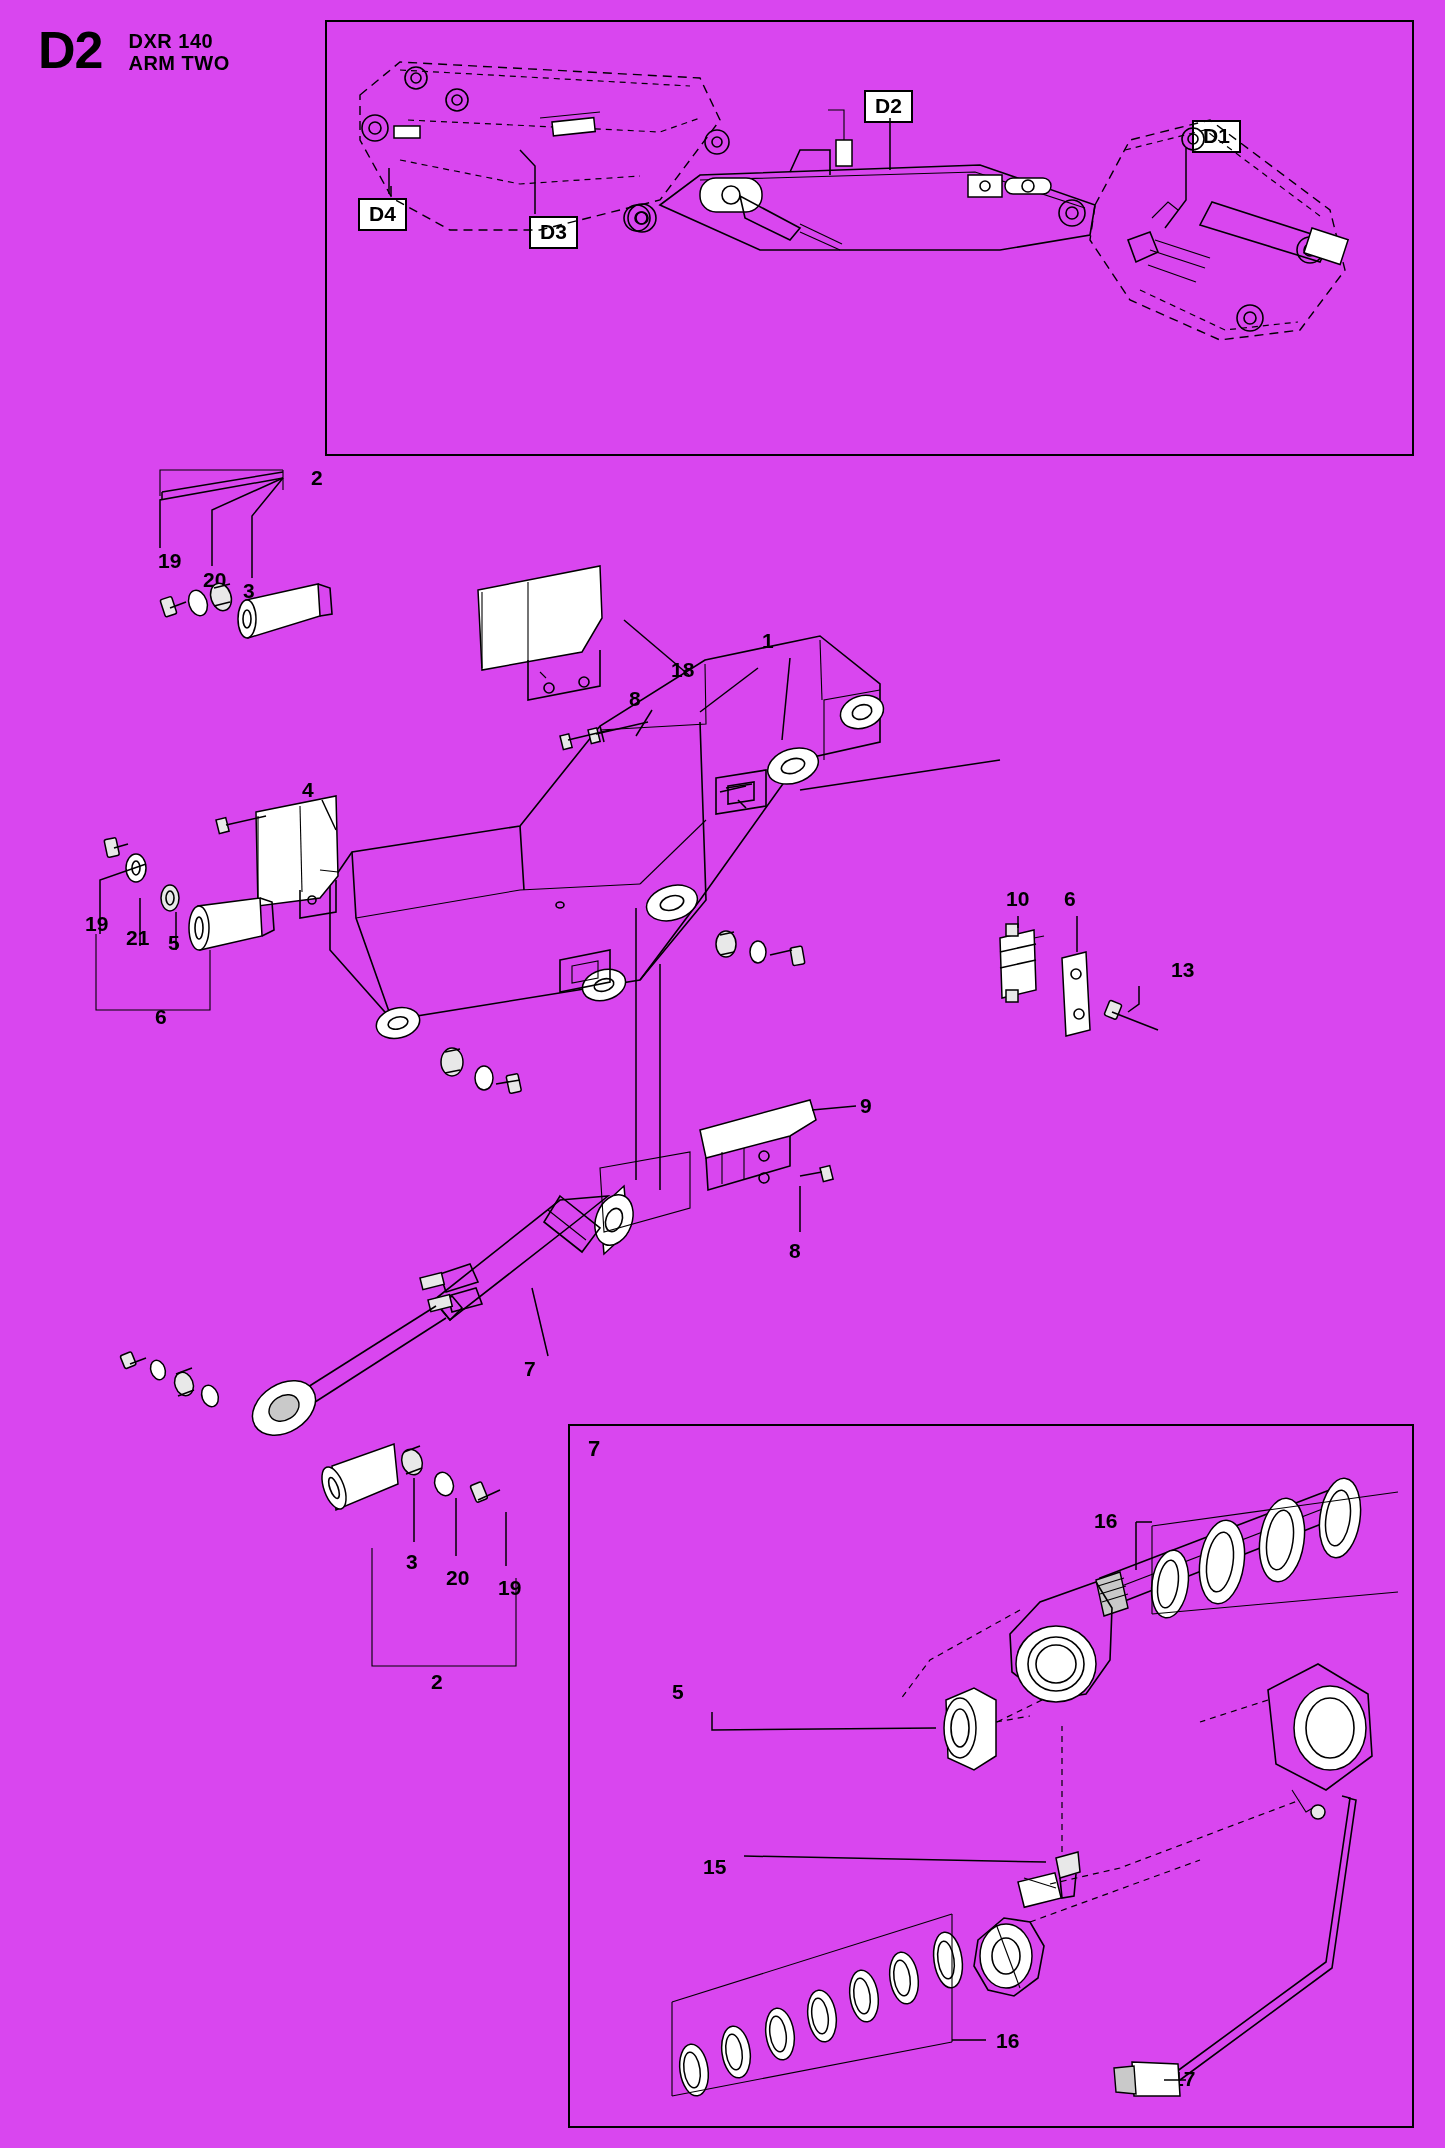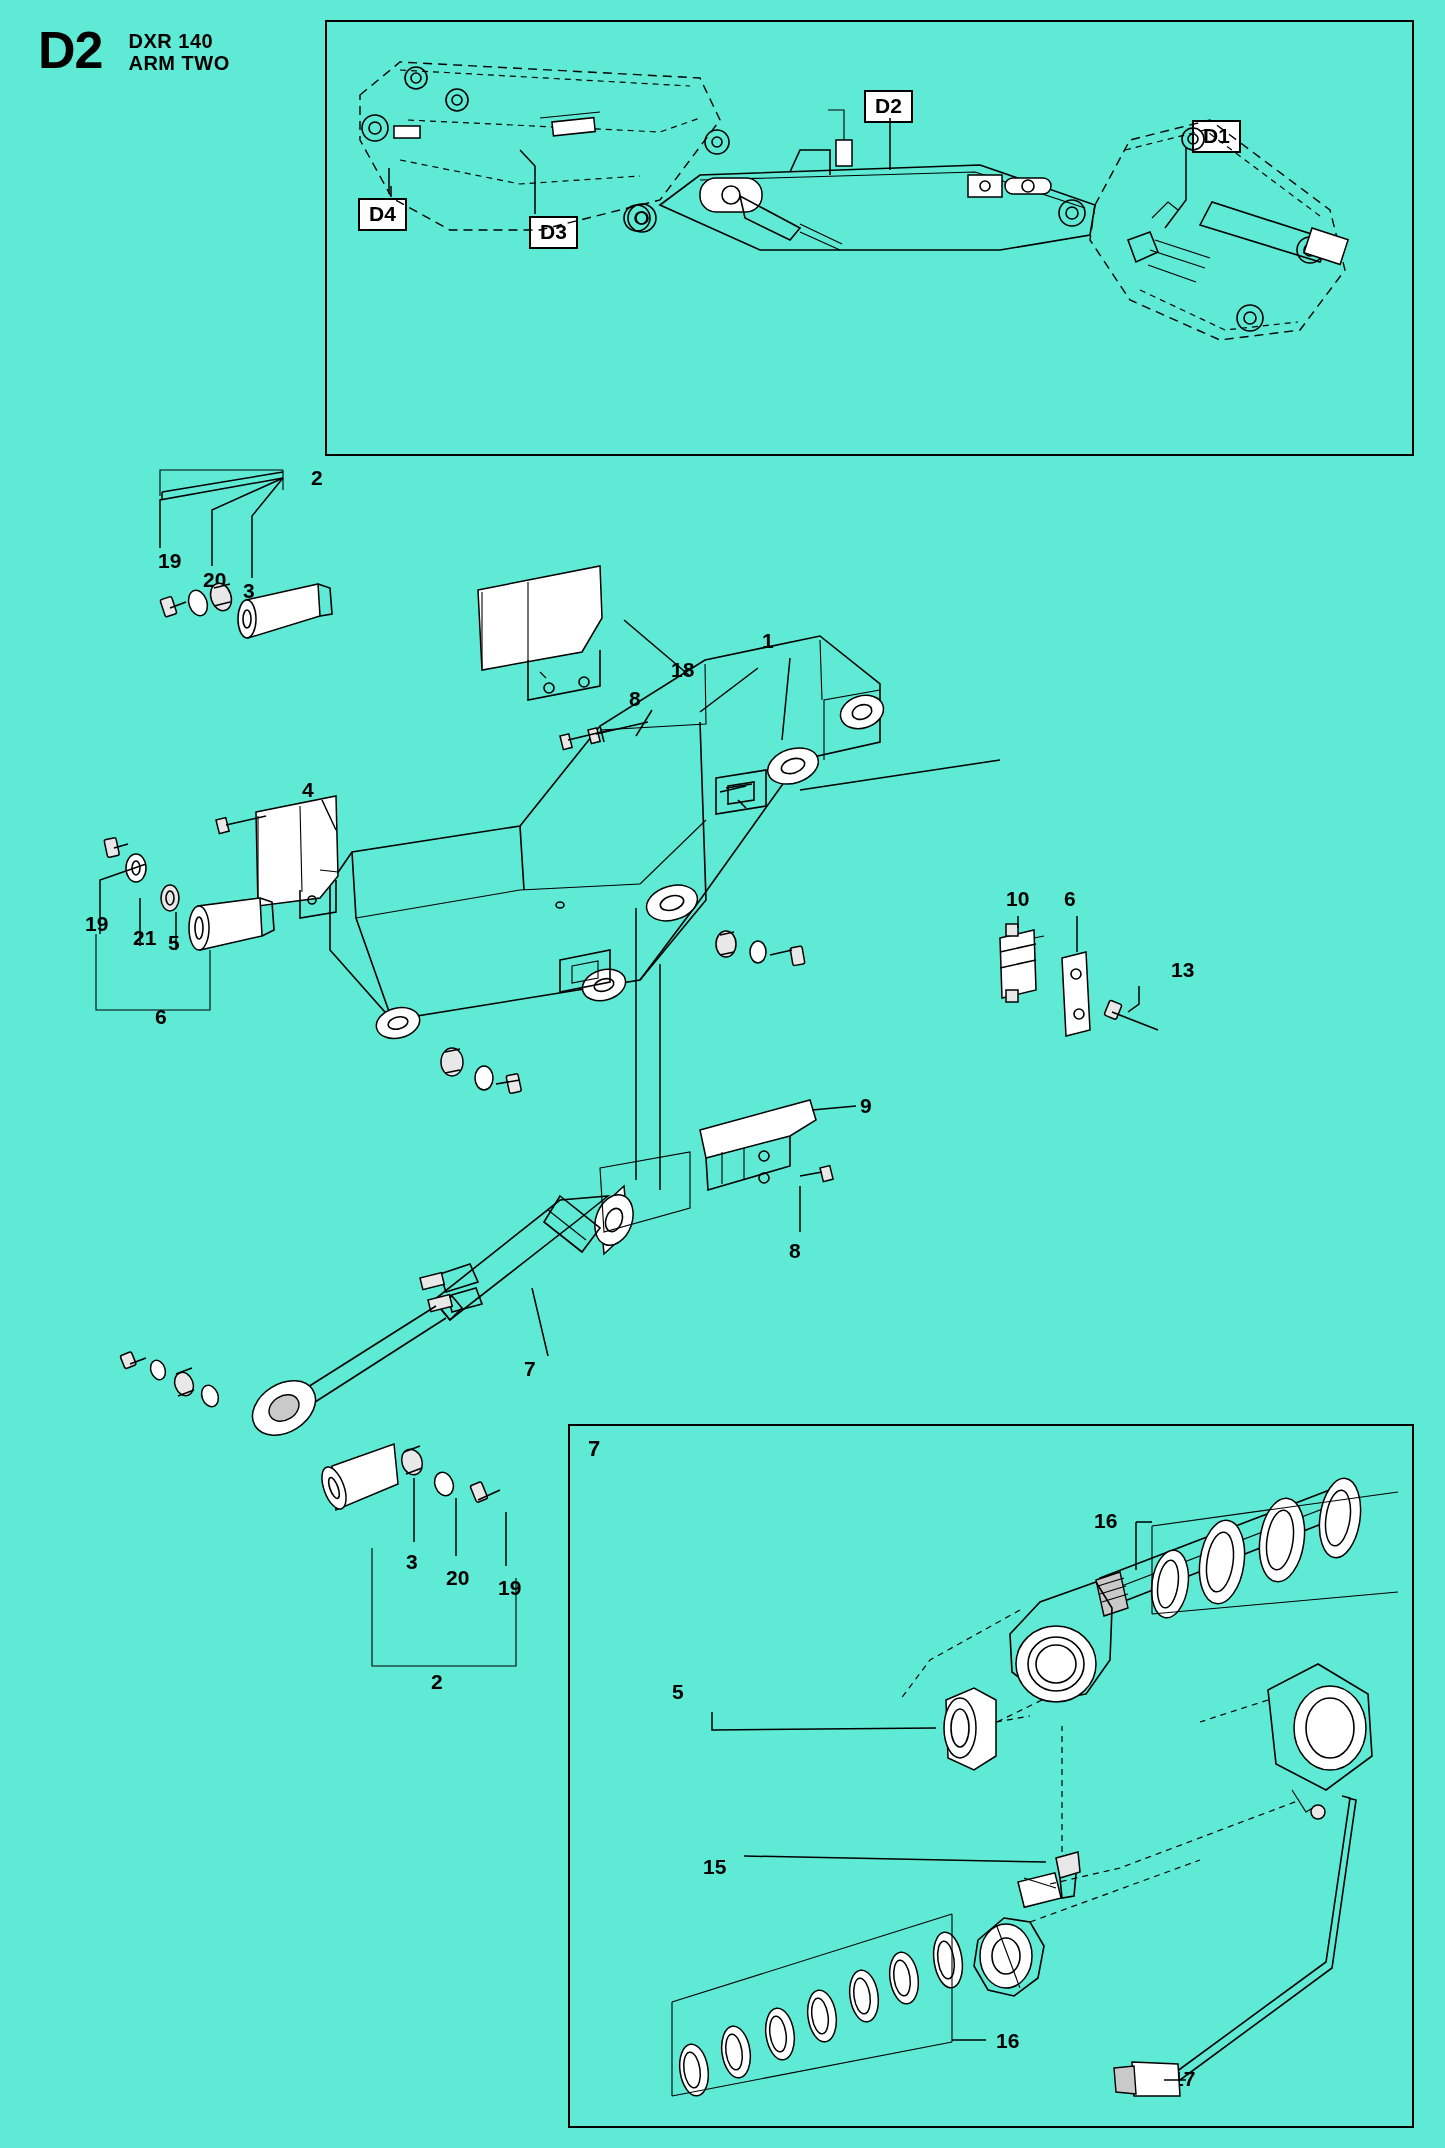--- a/index.html
+++ b/index.html
@@ -8,21 +8,21 @@
     background: #ffffff;
   }
   body {
     font-family: "Liberation Sans", sans-serif;
     color: #000000;
   }
   #page {
     position: relative;
     width: 1445px;
     height: 2148px;
-    background: #5eead4;
+    background: #d946ef;
     overflow: hidden;
   }
 
   
   .title-block {
     position: absolute;
     left: 38px;
     top: 22px;
     width: 250px;
     height: 75px;
@@ -126,21 +126,21 @@
 
   <div class="callout" style="left:311px; top:467px;">2</div>
   <div class="callout" style="left:158px; top:550px;">19</div>
   <div class="callout" style="left:203px; top:569px;">20</div>
   <div class="callout" style="left:243px; top:580px;">3</div>
   <div class="callout" style="left:671px; top:659px;">18</div>
   <div class="callout" style="left:629px; top:688px;">8</div>
   <div class="callout" style="left:762px; top:630px;">1</div>
   <div class="callout" style="left:302px; top:779px;">4</div>
   <div class="callout" style="left:85px;  top:913px;">19</div>
-  <div class="callout" style="left:126px; top:927px;margin-left:7px;">21</div>
+  <div class="callout" style="left:126px; top:927px;">21</div>
   <div class="callout" style="left:168px; top:932px;">5</div>
   <div class="callout" style="left:155px; top:1006px;">6</div>
   <div class="callout" style="left:1006px;top:888px;">10</div>
   <div class="callout" style="left:1064px;top:888px;">6</div>
   <div class="callout" style="left:1127px;top:959px;margin-left:44px;">13</div>
   <div class="callout" style="left:860px; top:1095px;">9</div>
   <div class="callout" style="left:789px; top:1240px;">8</div>
   <div class="callout" style="left:524px; top:1358px;">7</div>
   <div class="callout" style="left:406px; top:1551px;">3</div>
   <div class="callout" style="left:446px; top:1567px;">20</div>

